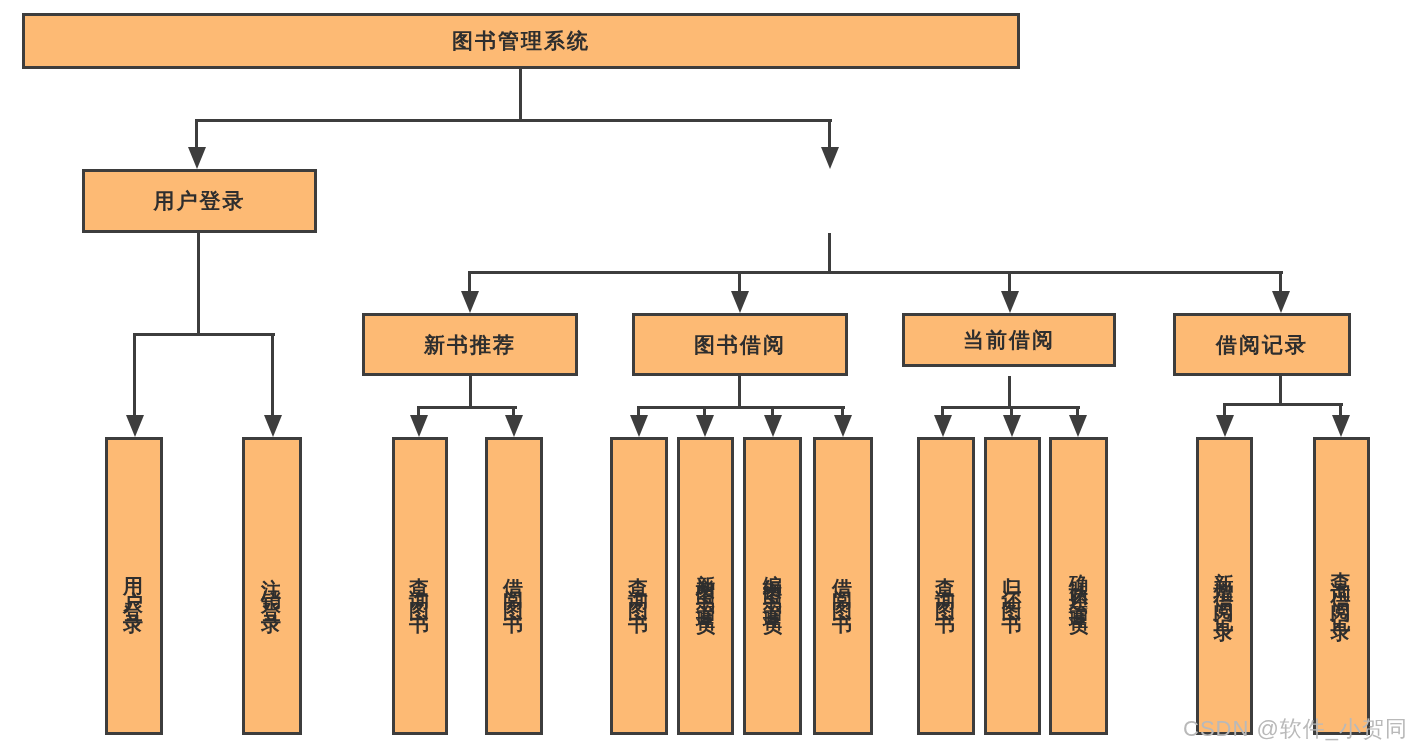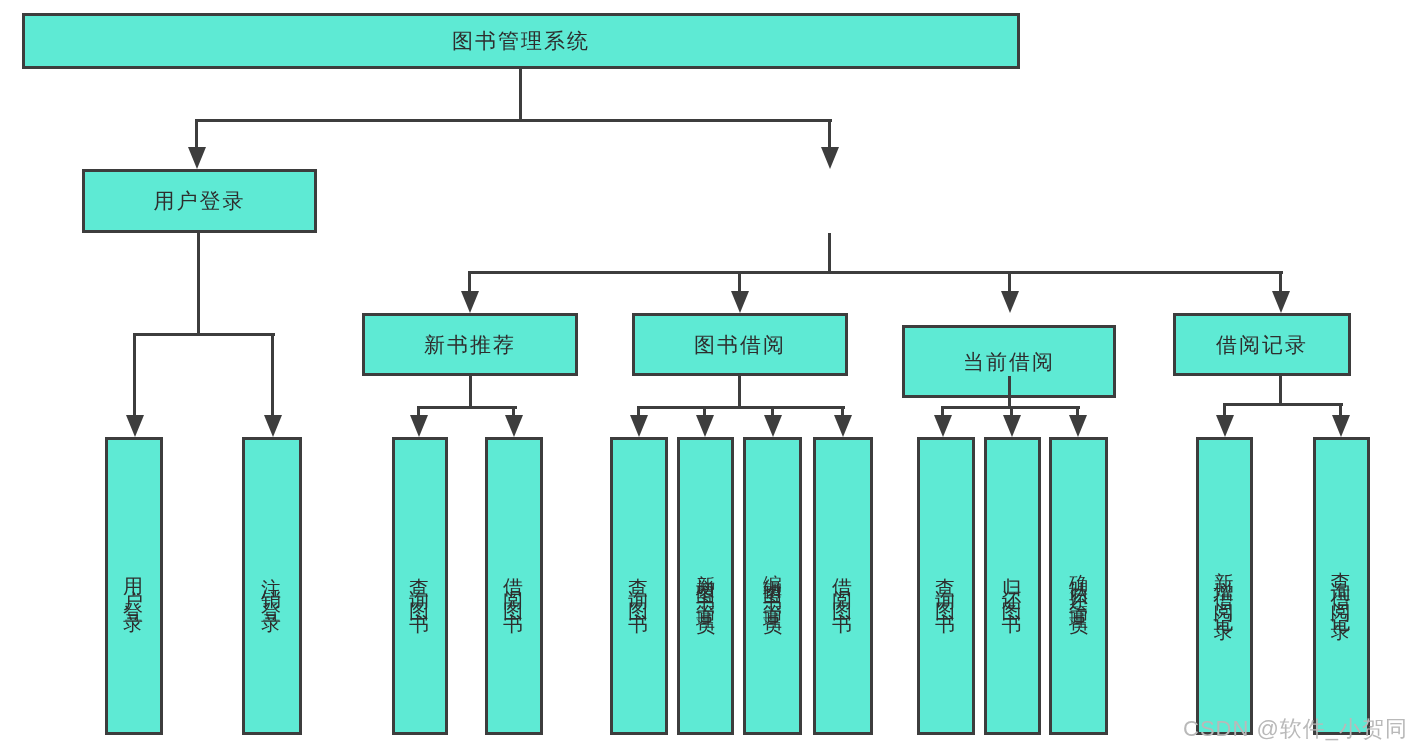--- a/index.html
+++ b/index.html
@@ -13,27 +13,28 @@
   #stage{
     position:relative;
     width:1405px;height:747px;
     background:var(--bg);
     overflow:hidden;
   }
   .box{
     position:absolute;
     box-sizing:border-box;
     border:3px solid var(--line);
-    background:#5eead4;
+    background:#fdba74;
     display:flex;align-items:center;justify-content:center;
     color:var(--text);
     font-size:21px;
     letter-spacing:2px;
     text-align:center;
     white-space:nowrap;
+    font-weight:bold;
   }
   .vbox{
     writing-mode:vertical-rl;
     text-orientation:mixed;
     font-size:20px;
     letter-spacing:12px;
     white-space:normal;
   }
   .ls10{letter-spacing:10px;}
   .ls6{letter-spacing:6px;font-size:19px;}
@@ -83,21 +84,21 @@
   <div class="ahead" style="left:461px;top:291px;"></div>
   <div class="vline" style="left:738px;top:271px;height:22px;"></div>
   <div class="ahead" style="left:731px;top:291px;"></div>
   <div class="vline" style="left:1008px;top:271px;height:22px;"></div>
   <div class="ahead" style="left:1001px;top:291px;"></div>
   <div class="vline" style="left:1279px;top:271px;height:22px;"></div>
   <div class="ahead" style="left:1272px;top:291px;"></div>
 
   <div class="box" style="left:632px;top:313px;width:216px;height:63px;">图书借阅</div>
   <div class="box" style="left:362px;top:313px;width:216px;height:63px;">新书推荐</div>
-  <div class="box" style="left:902px;top:325px;width:214px;height:73px;">当前借阅</div>
+  <div class="box" style="left:902px;top:313px;width:214px;height:54px;">当前借阅</div>
   <div class="box" style="left:1173px;top:313px;width:178px;height:63px;">借阅记录</div>
 
   <div class="vline" style="left:469px;top:376px;height:32px;"></div>
   <div class="hline" style="left:417px;top:406px;width:100px;"></div>
   <div class="vline" style="left:417px;top:406px;height:12px;"></div>
   <div class="ahead" style="left:410px;top:415px;"></div>
   <div class="vline" style="left:512px;top:406px;height:12px;"></div>
   <div class="ahead" style="left:505px;top:415px;"></div>
 
   <div class="vline" style="left:738px;top:376px;height:32px;"></div>

